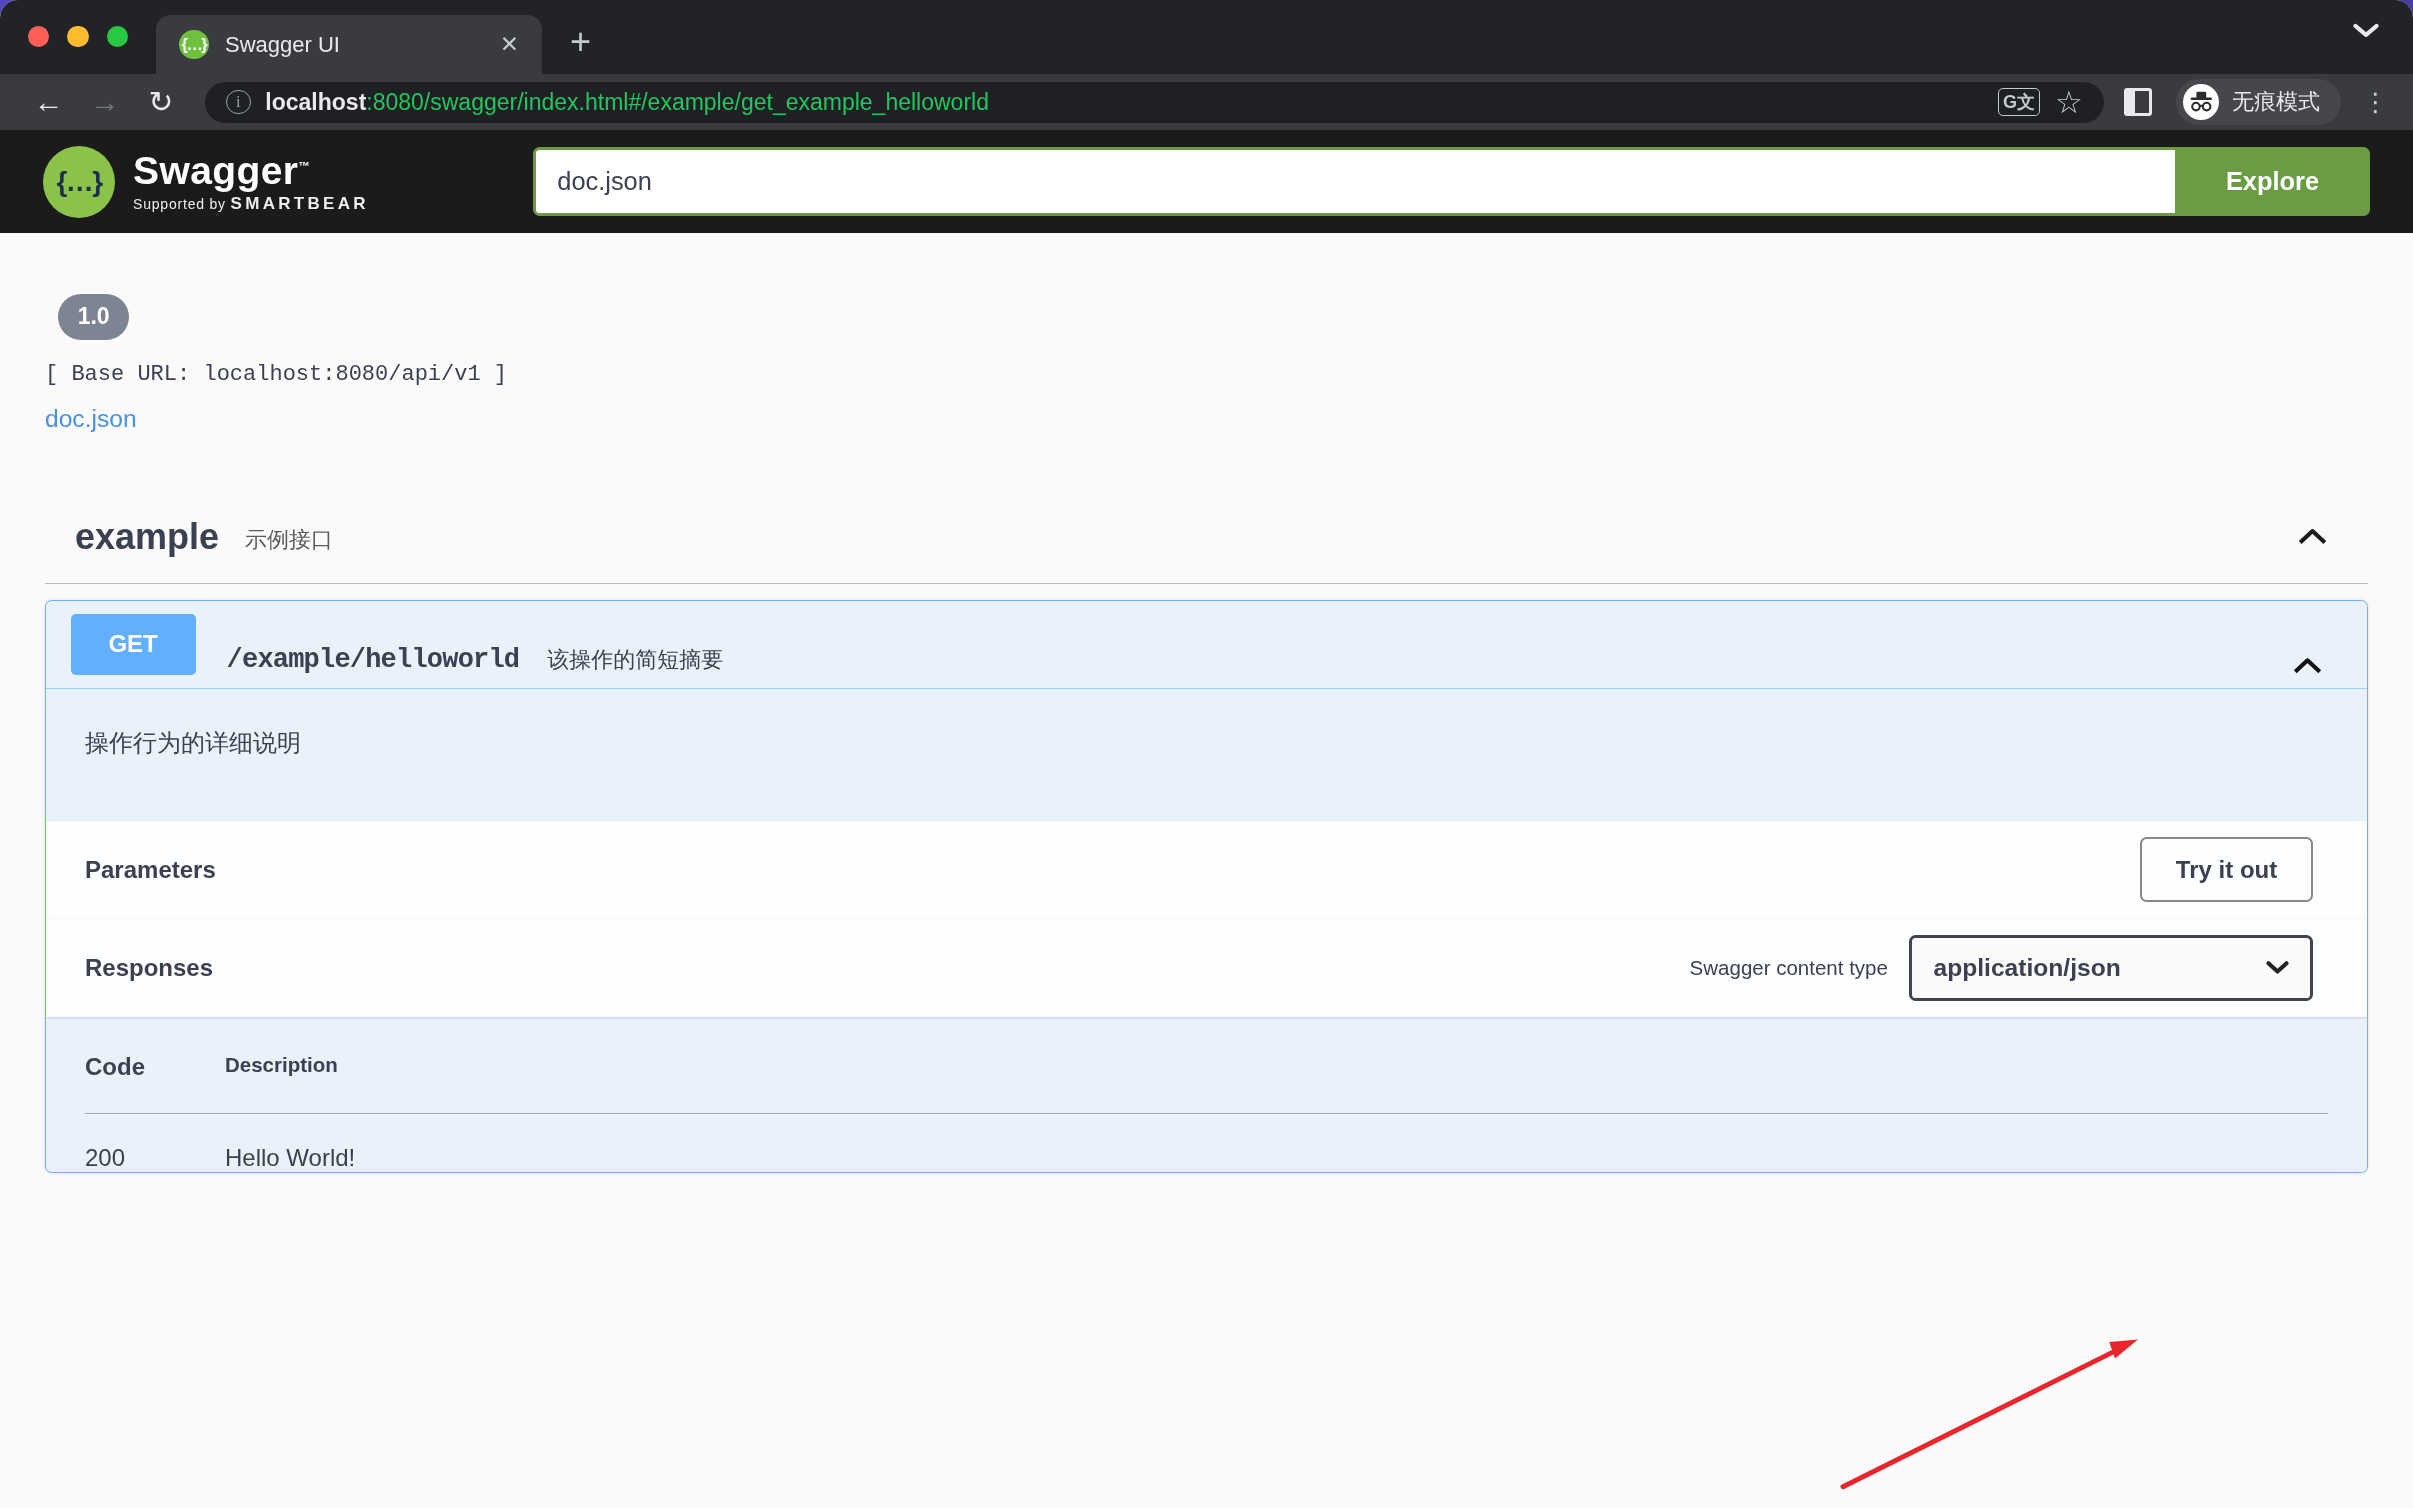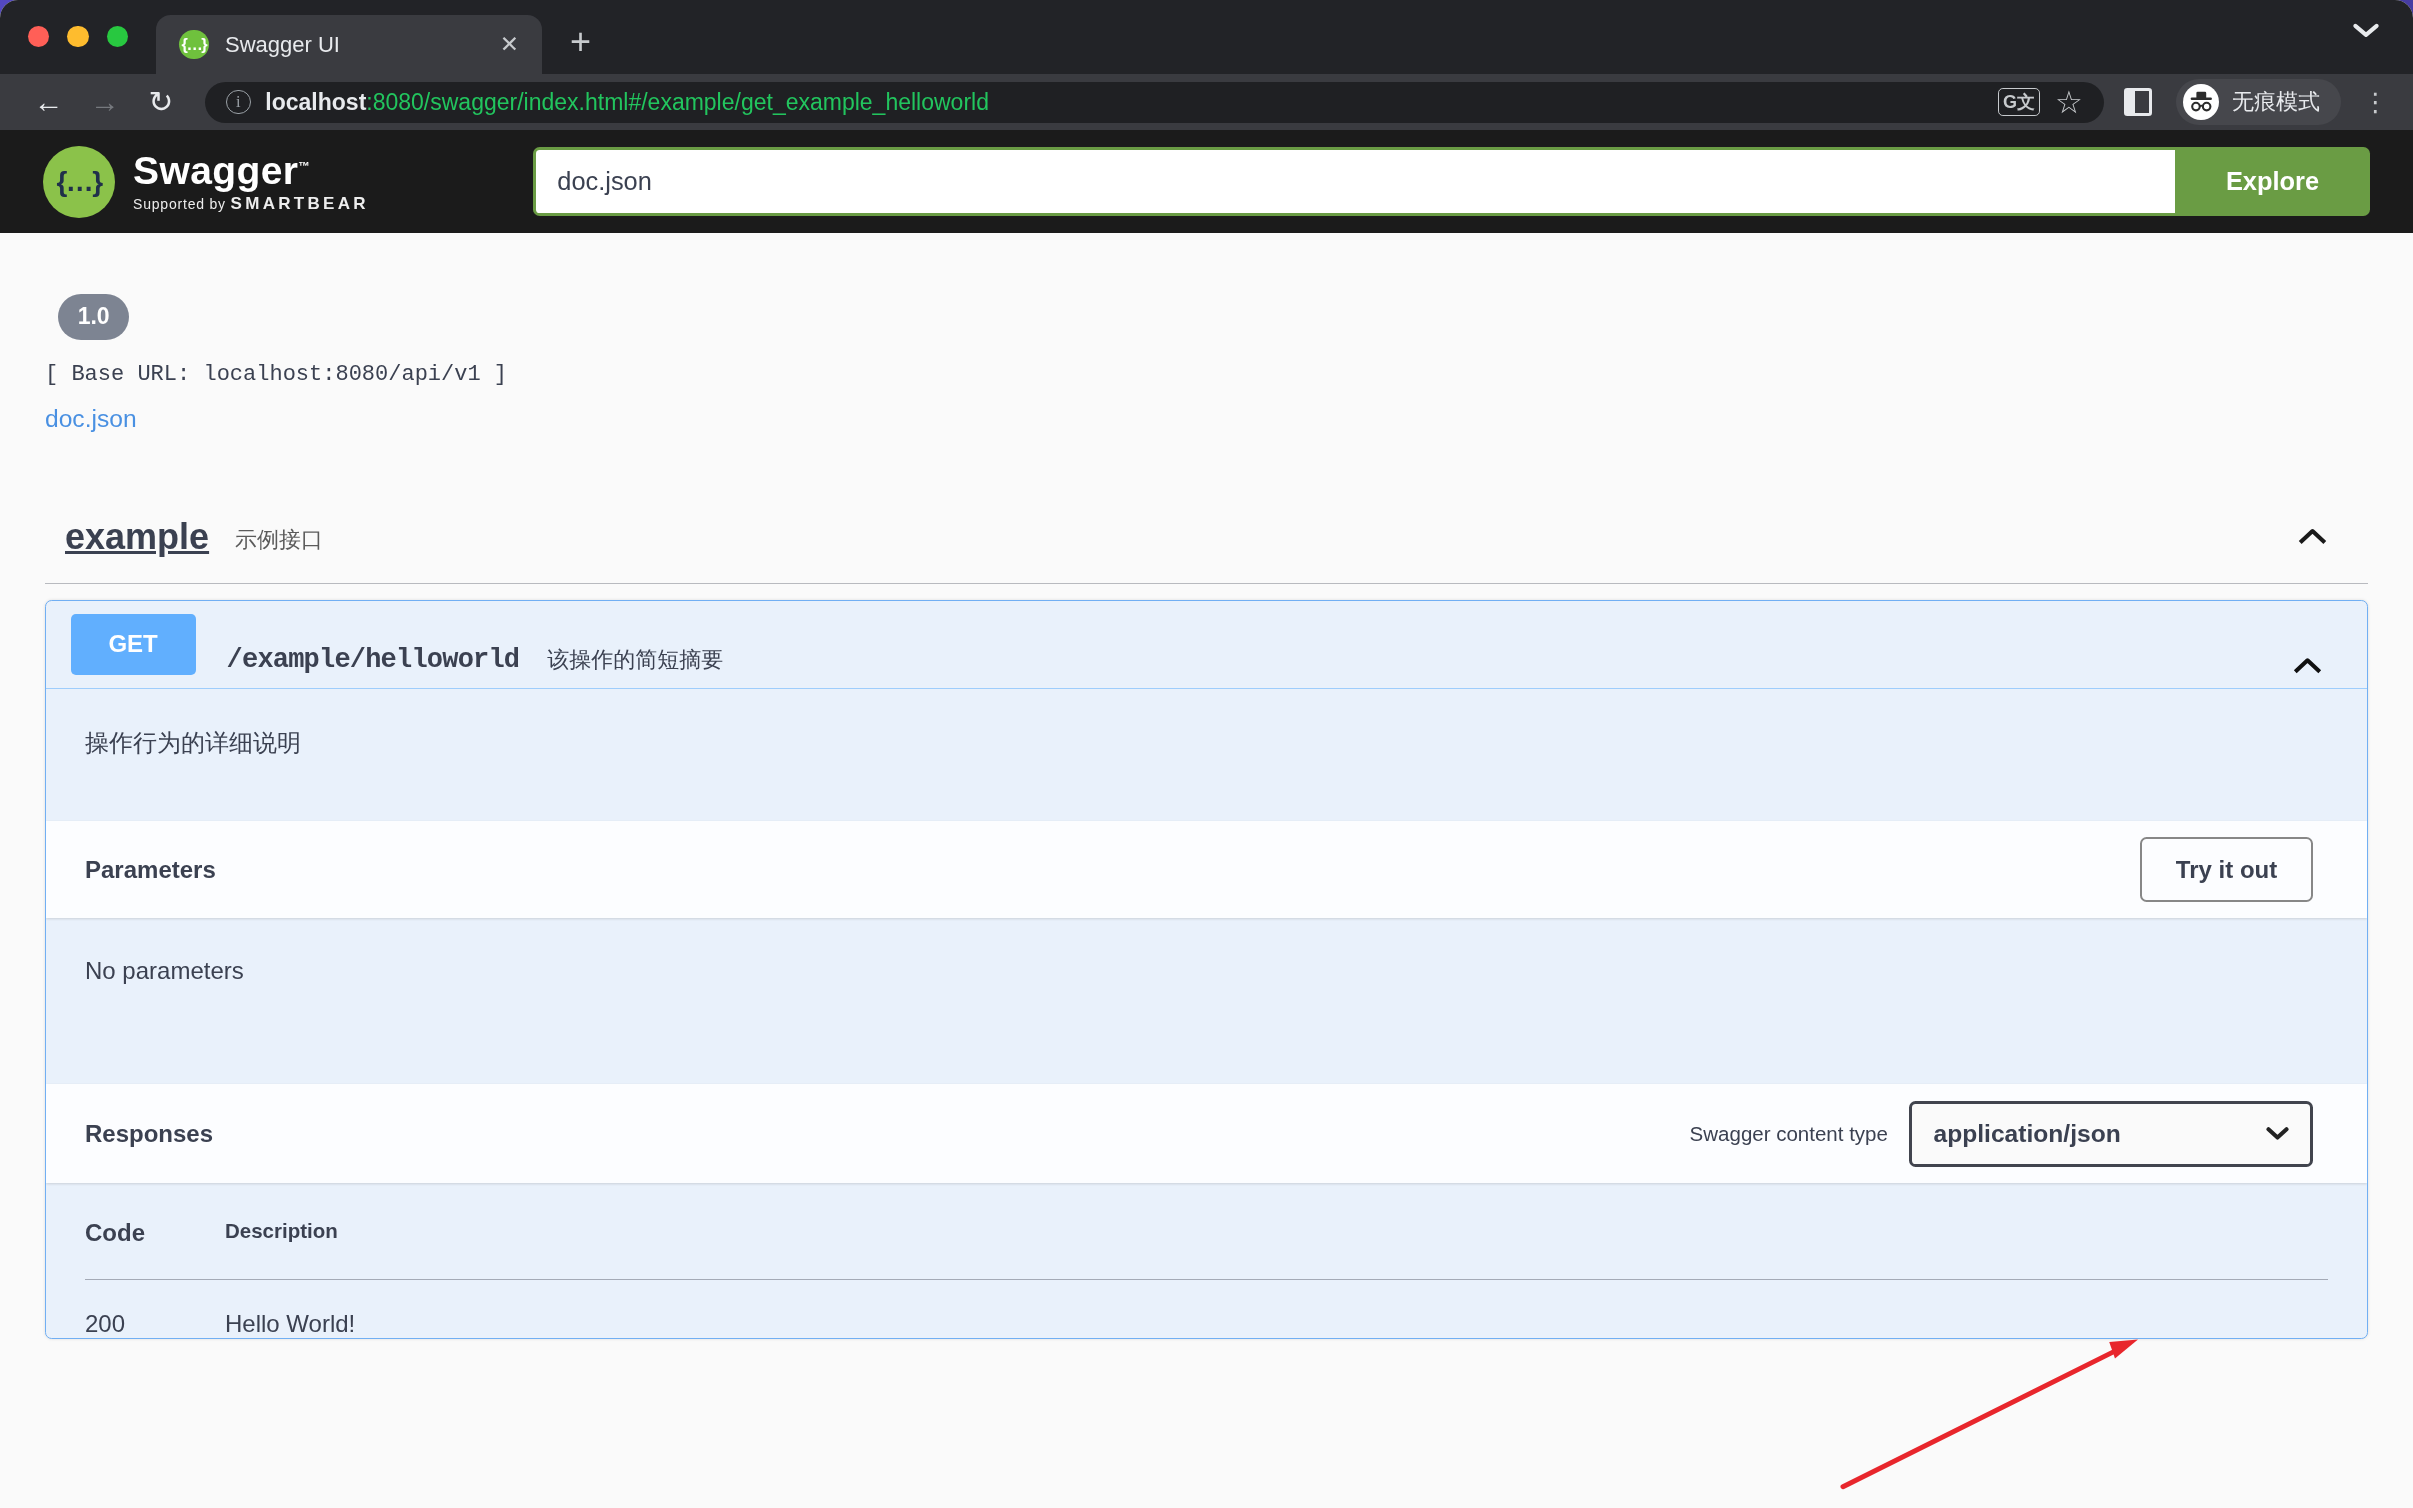--- a/index.html
+++ b/index.html
@@ -55,21 +55,21 @@
   .base-url { font-family:"Liberation Mono","DejaVu Sans Mono",monospace; font-size:22px; color:#3b4151; margin-top:21.3px; }
   .spec-link { font-size:24.6px; color:#4990e2; margin-top:18px; display:inline-block; text-decoration:none; }
 
   .scheme-band { background:#fff; box-shadow:0 1.6px 4.1px rgba(0,0,0,.16); padding:21.3px 45px 34px; }
   .schemes-label { font-size:22px; font-weight:bold; color:#3b4151; }
   .scheme-select { margin-top:8.2px; width:207px; height:54px; border:3.3px solid #41444e; border-radius:6.6px; background:#f7f7f7; display:flex; align-items:center; justify-content:space-between; padding:0 19.7px; }
   .scheme-select span { font-size:24px; font-weight:bold; color:#3b4151; }
 
   .tag-section { padding:39px 45px 0; }
   .tag-header { display:flex; align-items:center; padding:11.5px 0 24.6px; border-bottom:1.6px solid rgba(59,65,81,.35); }
-  .tag-name { font-size:36px; font-weight:600; color:#3b4151; margin-left:20px;text-decoration:underline; }
+  .tag-name { font-size:36px; font-weight:600; color:#3b4151; margin-left:30px; }
   .tag-desc { font-size:22px; color:#5b5b5b; margin-left:26px; margin-top:6.6px; }
   .tag-header .chev { margin-left:auto; margin-right:39px; }
 
   .opblock { margin-top:16.4px; border:1.6px solid #71aff3; border-radius:6.6px; background:#e9f1fb; overflow:hidden; box-shadow:0 0 3.3px rgba(0,0,0,.12); }
   .op-summary { display:flex; align-items:flex-end; padding:13px 24.6px; border-bottom:1.6px solid rgba(97,175,254,.55); }
   .method-badge { background:#61affe; color:#fff; font-size:24px; font-weight:bold; border-radius:4.9px; width:125px; text-align:center; padding:16.4px 0; flex:none; }
   .op-path { font-family:"Liberation Mono","DejaVu Sans Mono",monospace; font-size:27px; font-weight:bold; color:#3b4151; margin-left:31px; letter-spacing:-0.8px; }
   .op-sum { font-size:22px; color:#3b4151; margin-left:28px; }
   .op-summary .chev { margin-left:auto; margin-right:19.7px; }
 
@@ -188,23 +188,20 @@
           </span>
         </div>
 
         <div class="op-desc">操作行为的详细说明</div>
 
         <div class="sec-header">
           <div class="sec-title">Parameters</div>
           <button class="tryit-btn">Try it out</button>
         </div>
 
-        <div class="params-body">
-          <span>No parameters</span>
-        </div>
 
         <div class="sec-header">
           <div class="sec-title">Responses</div>
           <div class="ct-label">Swagger content type</div>
           <div class="ct-select">
             <span>application/json</span>
             <svg width="23" height="14.8" viewBox="0 0 28 18">
                 <polyline points="3,4 14,14 25,4" fill="none" stroke="#222" stroke-width="5" stroke-linecap="round" stroke-linejoin="round"></polyline>
               </svg>
           </div>

